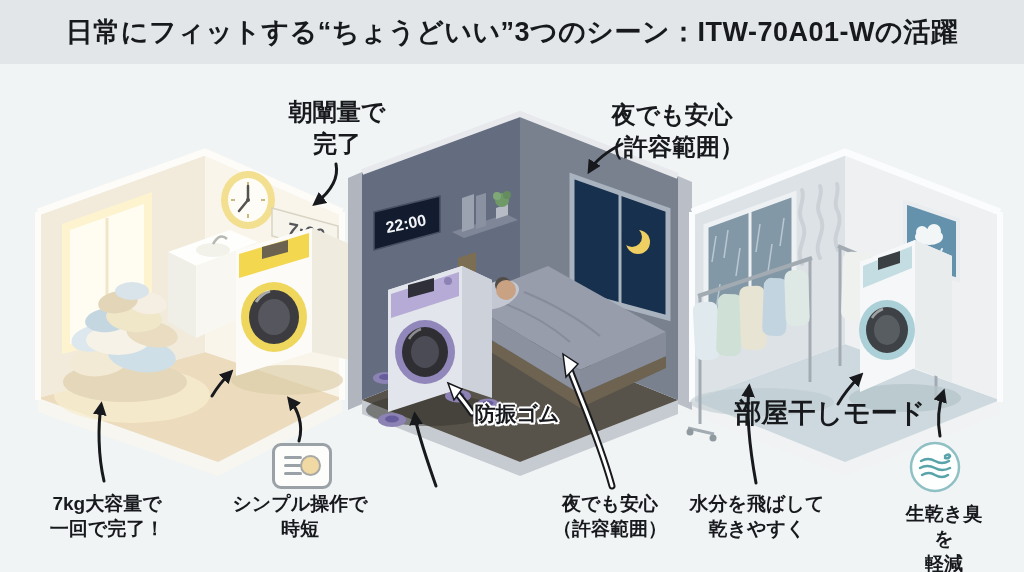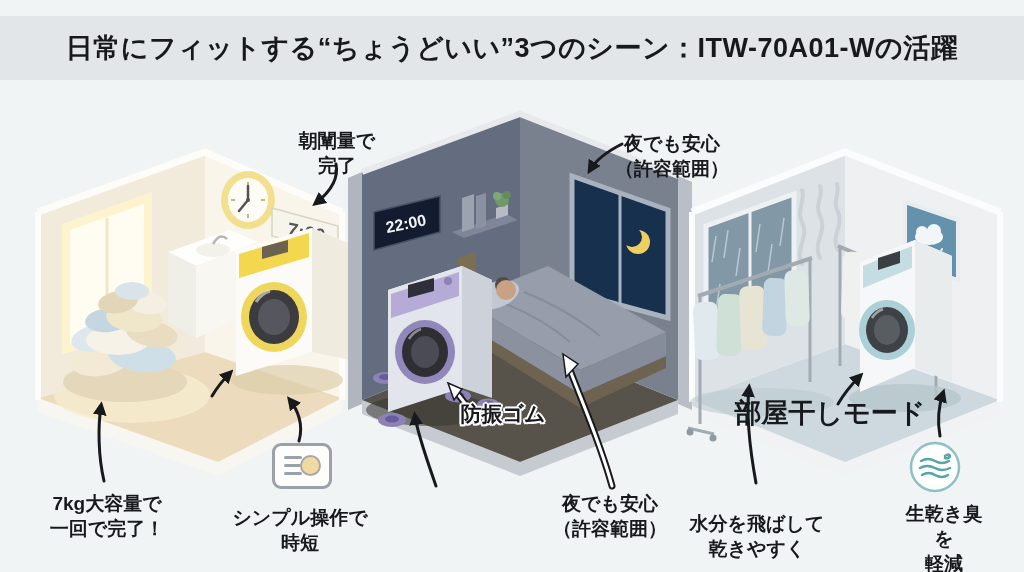--- a/index.html
+++ b/index.html
@@ -3,32 +3,32 @@
 <meta charset="utf-8">
 <style>
   html,body{margin:0;padding:0;}
   #stage{
     position:relative;width:1024px;height:572px;overflow:hidden;
     background:#f1f4f5;
     font-family:"Liberation Sans","DejaVu Sans",sans-serif;
   }
   .title-band{
     position:absolute;left:0;top:0;width:1024px;height:64px;
-    background:#e2e6e9;display:flex;align-items:center;justify-content:center;margin-top:16px;
+    background:#e2e6e9;display:flex;align-items:center;justify-content:center;
   }
   .title-band h1{
     margin:0;font-size:27px;font-weight:800;color:#17191d;letter-spacing:.5px;
   }
   .scene-svg{position:absolute;left:0;top:0;}
   .callout{
     position:absolute;transform:translateX(-50%);
     font-size:19px;font-weight:800;color:#17191d;line-height:1.32;
     text-align:center;white-space:pre-line;
   }
-  .callout.small-top{font-size:19px;margin-top:32px;}
+  .callout.small-top{font-size:24px;}
   .callout.outlined{
     font-size:21px;
     text-shadow:-2px 0 #fff,2px 0 #fff,0 -2px #fff,0 2px #fff,
                 -1.5px -1.5px #fff,1.5px 1.5px #fff,-1.5px 1.5px #fff,1.5px -1.5px #fff;
   }
   .panel-icon{
     position:absolute;width:60px;height:46px;border:3px solid #9aa1a7;border-radius:9px;
     background:#fdfdfc;box-sizing:border-box;
   }
   .panel-icon .lines{position:absolute;left:9px;top:10px;width:18px;}
@@ -284,29 +284,29 @@
       <path d="M612,486 C600,442 582,402 570,370" fill="none" stroke="#17191d" stroke-width="7" stroke-linecap="round"></path>
       <path d="M612,486 C600,442 582,402 570,370" fill="none" stroke="#ffffff" stroke-width="3" stroke-linecap="round"></path>
       <polygon points="563,354 578,364 566,377" fill="#ffffff" stroke="#17191d" stroke-width="1.5"></polygon>
     </g>
   </svg>
 
   <div class="callout small-top" style="left:337px;top:96px;">朝闡量で
 完了</div>
   <div class="callout small-top" style="left:672px;top:99px;">夜でも安心
 （許容範囲）</div>
-  <div class="callout outlined" style="left:503px;top:400px;">防振ゴム</div>
+  <div class="callout outlined" style="left:517px;top:400px;">防振ゴム</div>
   <div class="callout" style="left:830px;top:396px;font-size:27px;">部屋干しモード</div>
   <div class="callout" style="left:107px;top:491px;">7kg大容量で
 一回で完了！</div>
-  <div class="callout" style="left:300px;top:505px;">シンプル操作で
+  <div class="callout" style="left:300px;top:491px;">シンプル操作で
 時短</div>
   <div class="callout" style="left:610px;top:491px;">夜でも安心
 （許容範囲）</div>
-  <div class="callout" style="left:757px;top:491px;margin-top:20px;">水分を飛ばして
+  <div class="callout" style="left:757px;top:491px;">水分を飛ばして
 乾きやすく</div>
   <div class="callout" style="left:944px;top:491px;margin-top:10px;">生乾き臭を
 軽減</div>
 
   <div class="panel-icon" style="left:272px;top:443px;">
     <div class="lines">
         <span></span>
         <span></span>
         <span></span>
       </div>

